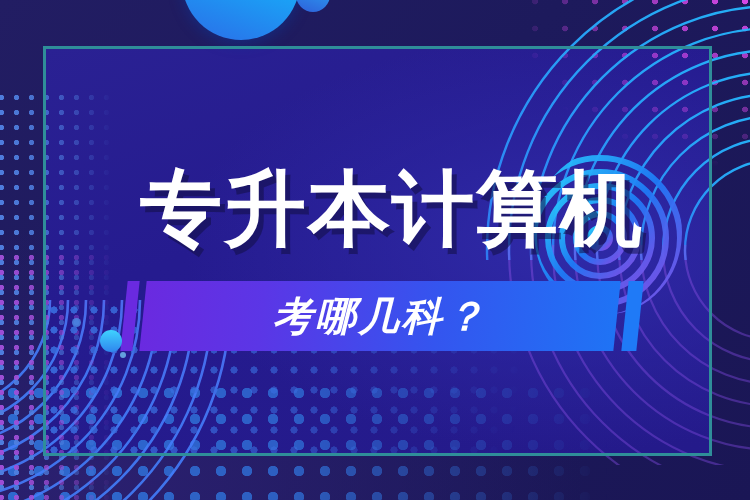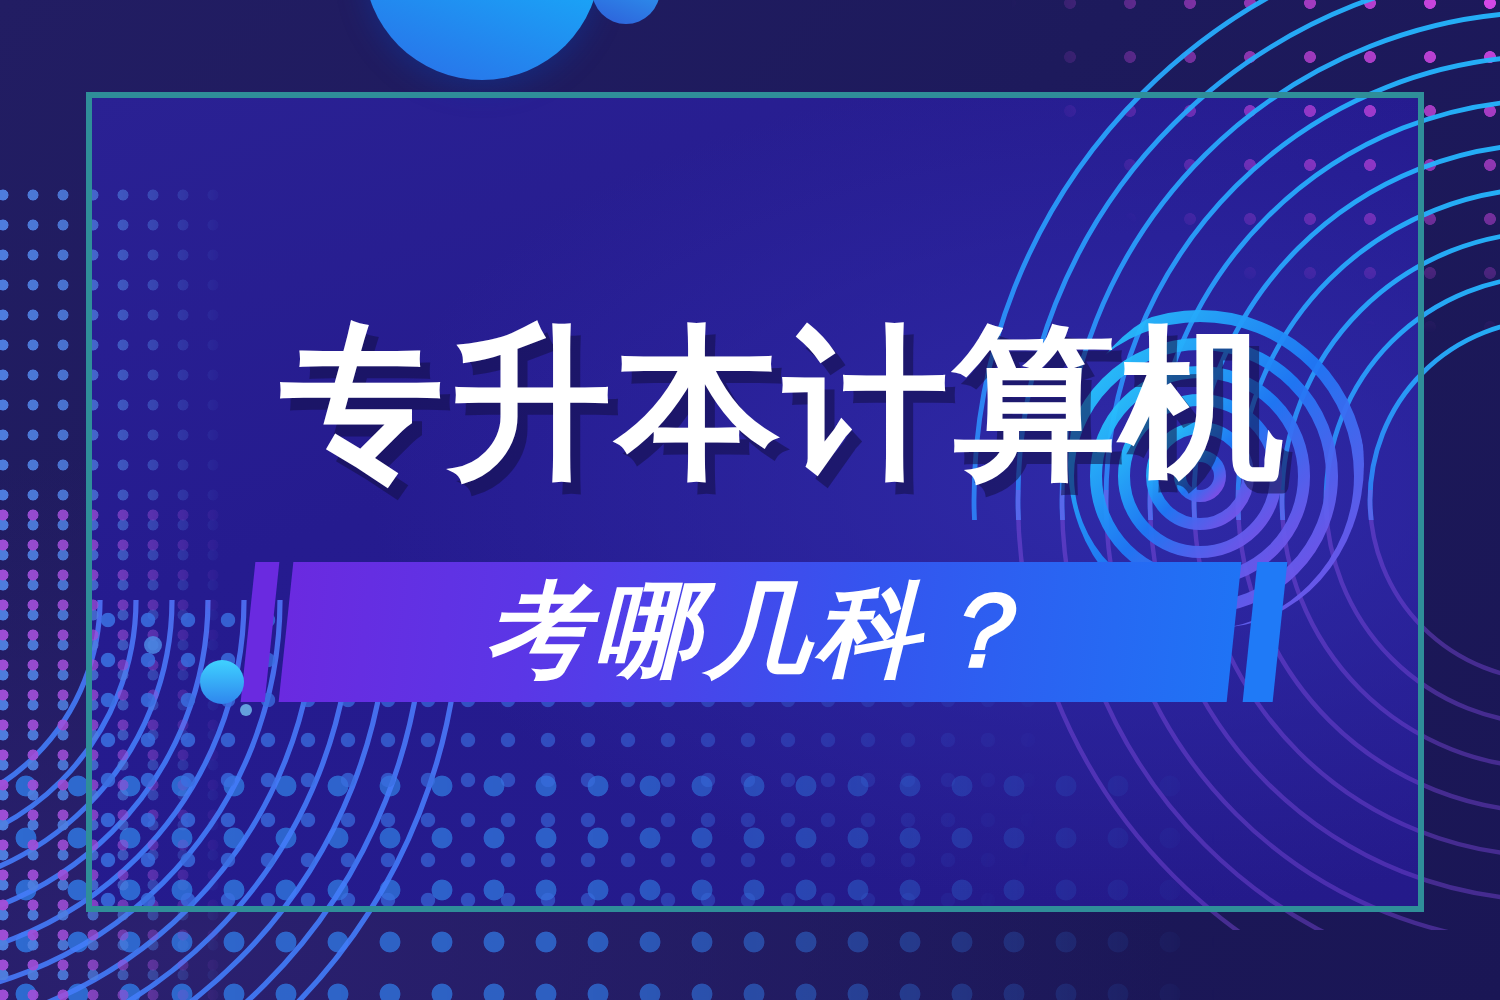--- a/index.html
+++ b/index.html
@@ -5,21 +5,21 @@
   html, body {
     margin: 0;
     padding: 0;
     background: #13103a;
   }
   #poster {
     position: relative;
     width: 750px;
     height: 500px;
     overflow: hidden;
-    font-family: Liberation Mono, monospace;
+    font-family: Liberation Sans, sans-serif;
     background: #1f1a5e;
   }
 
   
   .bg-outer {
     position: absolute;
     inset: 0;
     background:
       radial-gradient(120% 90% at 12% 95%, #2b2070 0%, rgba(43,32,112,0) 55%),
       linear-gradient(135deg, #221d63 0%, #1d1a5c 45%, #1a1655 100%);
@@ -174,21 +174,21 @@
   }
   .subtitle {
     position: absolute;
     left: 143px;
     top: 281px;
     width: 474px;
     height: 70px;
     display: flex;
     align-items: center;
     justify-content: center;
-    font-size: 52px;
+    font-size: 40px;
     font-weight: bold;
     font-style: italic;
     color: #ffffff;
     letter-spacing: 3px;
     white-space: nowrap;
   }
 
   
   .bubble {
     position: absolute;

